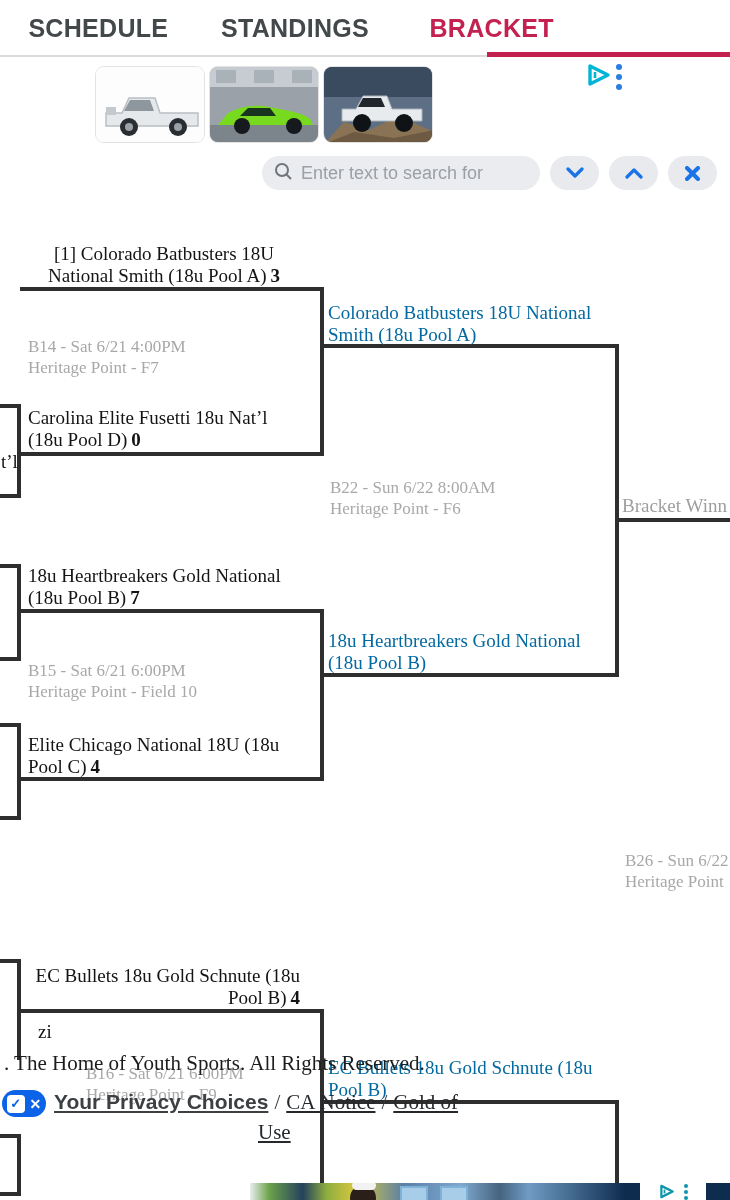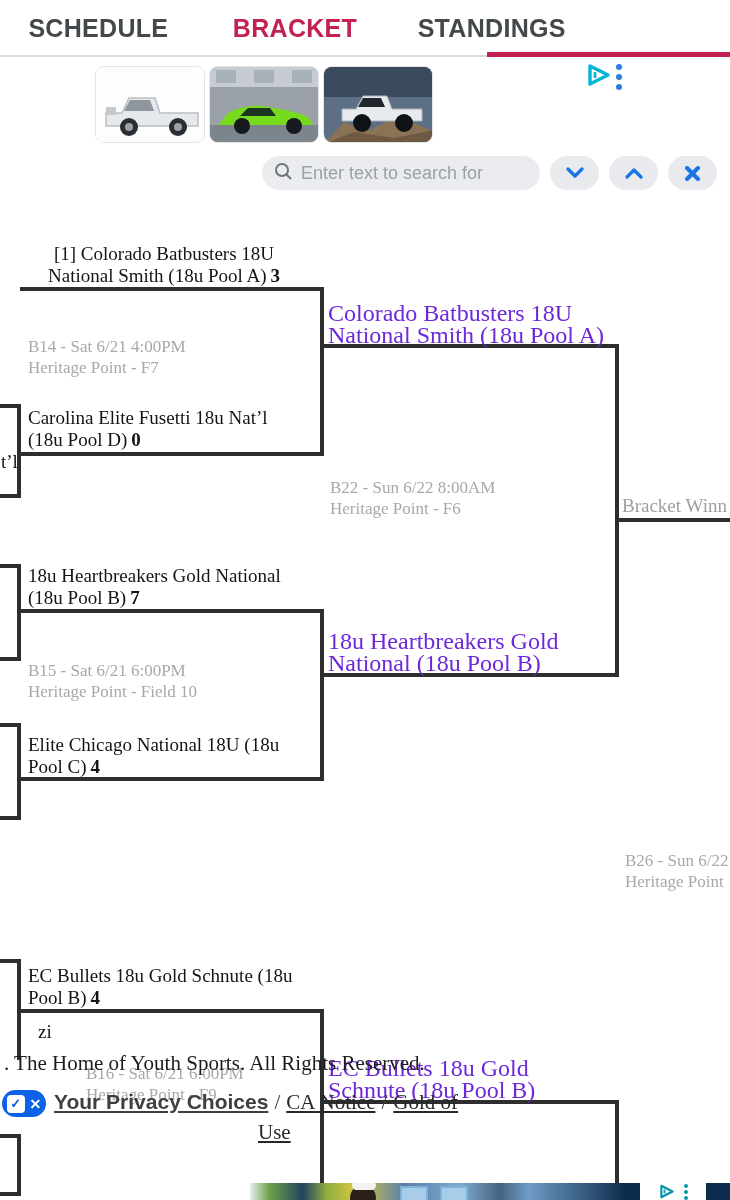--- a/index.html
+++ b/index.html
@@ -34,22 +34,22 @@
           display:flex; align-items:center; justify-content:center; cursor:pointer; }
 
   
   .bl { position:absolute; background:#2e2e2e; }
   .team { position:absolute; font-family:"Liberation Serif","DejaVu Serif",serif; font-size:19px;
           line-height:22px; color:#141414; }
   .team .score { font-weight:700; margin-left:4px; }
   .ginfo { position:absolute; font-family:"Liberation Serif","DejaVu Serif",serif; font-size:17px;
            line-height:21px; color:#a8a8a8; white-space:nowrap; }
   .ginfo span { display:block; }
-  .winner { position:absolute; font-family:"Liberation Serif","DejaVu Serif",serif; font-size:24px;
-            line-height:22px; color:#6d28d9; }
+  .winner { position:absolute; font-family:"Liberation Serif","DejaVu Serif",serif; font-size:19px;
+            line-height:22px; color:#0369a1; }
   .fragment { position:absolute; font-family:"Liberation Serif","DejaVu Serif",serif; font-size:19px; color:#141414; }
   .final-label { position:absolute; font-family:"Liberation Serif","DejaVu Serif",serif; font-size:19px;
                  color:#9e9e9e; white-space:nowrap; }
 
   
   .copyright { position:absolute; top:1051px; left:4px; font-family:"Liberation Serif","DejaVu Serif",serif;
                font-size:21px; color:#1c1c1c; white-space:nowrap; }
   .privacy-row { position:absolute; top:1090px; left:54px; white-space:nowrap; font-size:21px; color:#33373b; }
   .privacy-main { font-family:"Liberation Sans",sans-serif; font-weight:700; text-decoration:underline; color:#3c4043; }
   .privacy-link { font-family:"Liberation Serif","DejaVu Serif",serif; text-decoration:underline; color:#26292c; }
@@ -75,22 +75,22 @@
   .dots-bot { display:flex; flex-direction:column; gap:2px; }
   .dots-bot i { width:4px; height:4px; background:#0d96aa; }
 </style>
 </head>
 <body>
 
 <div class="app">
 
   <div class="tabs">
     <div class="tab">SCHEDULE</div>
+    <div class="tab">STANDINGS</div>
     <div class="tab active">BRACKET</div>
-    <div class="tab">STANDINGS</div>
   </div>
   <div class="hdr-border"></div>
   <div class="tab-underline"></div>
 
   <div class="thumb" style="left:95px;">
     <svg width="110" height="77" viewBox="0 0 110 77">
       <rect width="110" height="77" fill="#fdfdfd"></rect>
       <path d="M10 46 h16 l7 -15 h26 l5 15 h38 v13 h-92 z" fill="#e6e9eb" stroke="#b9bec3" stroke-width="1.5"></path>
       <path d="M28 44 l6 -11 h20 l4 11 z" fill="#8f979e"></path>
       <rect x="10" y="40" width="10" height="8" fill="#c3c9cd"></rect>
@@ -223,21 +223,21 @@
   <div class="team" style="left:28px;top:734px;width:272px;">
     <span>Elite Chicago National 18U (18u Pool C)</span><b class="score">4</b>
   </div>
   <div class="winner" style="left:328px;top:630px;width:280px;">18u Heartbreakers Gold National (18u Pool B)</div>
 
   <div class="ginfo" style="left:625px;top:850px;">
     <span>B26 - Sun 6/22</span>
       <span>Heritage Point</span>
   </div>
 
-  <div class="team" style="left:28px;top:965px;width:272px;">
+  <div class="team" style="left:28px;top:965px;width:272px;text-align:right;">
     <span>EC Bullets 18u Gold Schnute (18u Pool B)</span><b class="score">4</b>
   </div>
   <div class="fragment" style="left:1px;top:1021px;padding-left:37px;">zi</div>
   <div class="ginfo" style="left:86px;top:1063px;">
     <span>B16 - Sat 6/21 6:00PM</span>
       <span>Heritage Point - F9</span>
   </div>
   <div class="winner" style="left:328px;top:1057px;width:280px;">EC Bullets 18u Gold Schnute (18u Pool B)</div>
 
   <div class="copyright">. The Home of Youth Sports. All Rights Reserved.</div>

